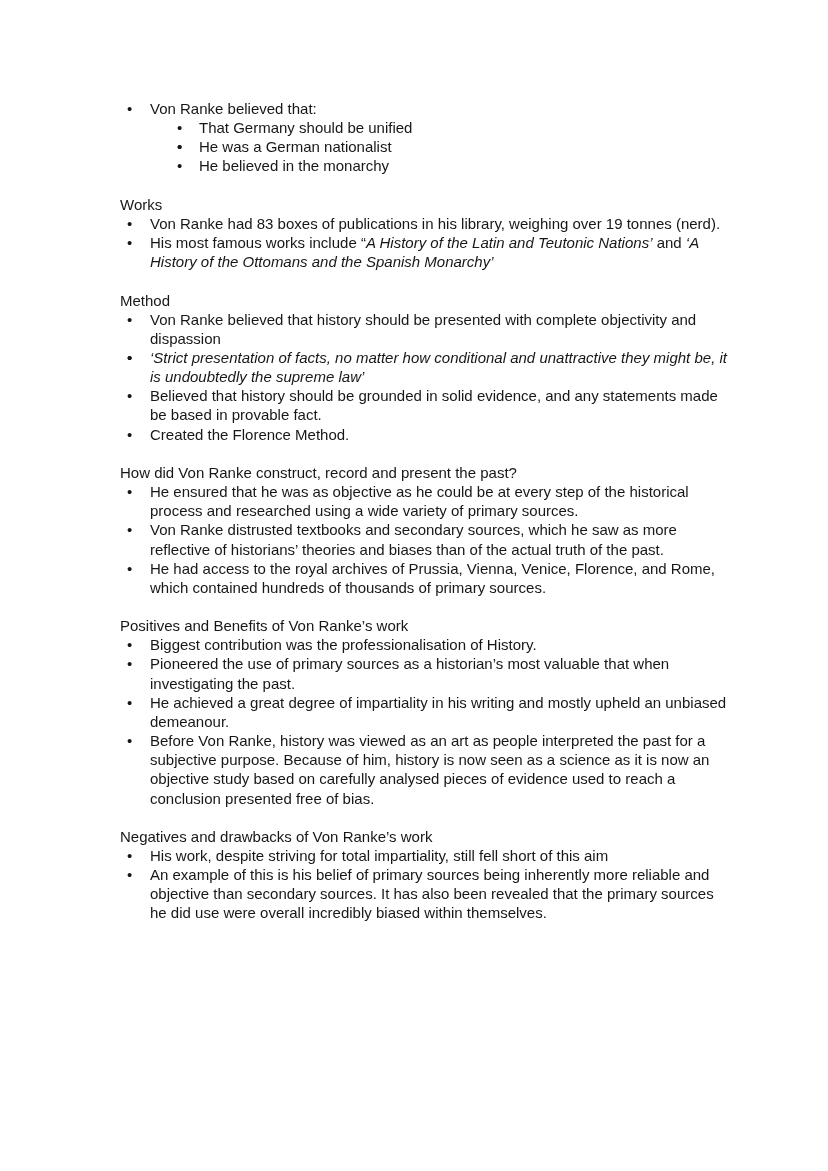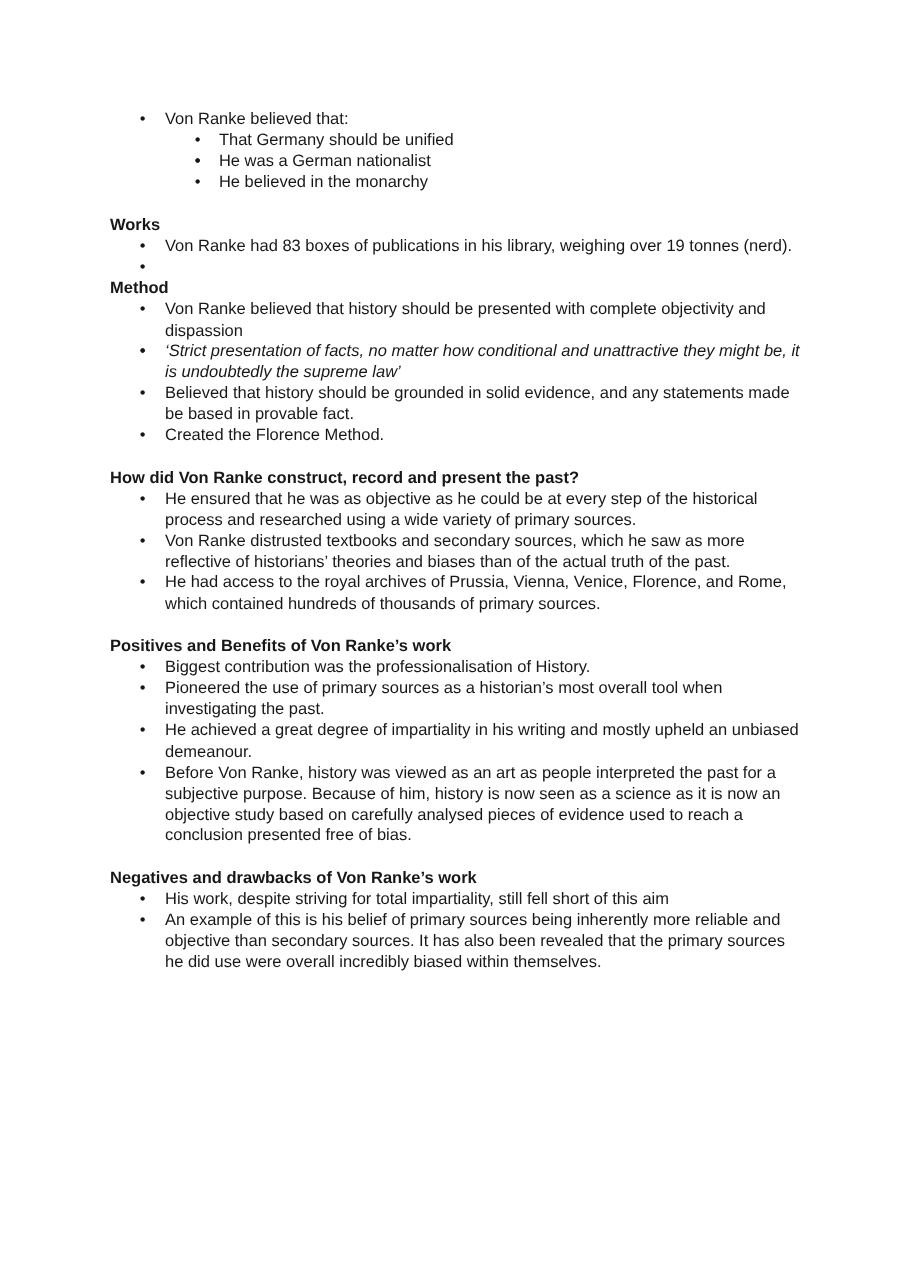--- a/index.html
+++ b/index.html
@@ -18,21 +18,21 @@
   .page {
     box-sizing: border-box;
     width: 828px;
     height: 1171px;
     padding: 99px 100px 0 100px;
     overflow: hidden;
     background: #ffffff;
   }
   .section { margin-top: 19.15px; }
   .section:first-child { margin-top: 0; }
-  .heading { font-weight: bold; }
+  .heading { font-weight: normal; margin-left: 20px; }
   .bullet { position: relative; }
   .bullet.level-1 { padding-left: 50px; }
   .bullet.level-1 > .marker { position: absolute; left: 27px; top: 0; }
   .bullet.level-2 { padding-left: 99px; }
   .bullet.level-2 > .marker { position: absolute; left: 77px; top: 0; }
   .marker { width: 12px; display: inline-block; }
   .italic { font-style: italic; }
 </style>
 </head>
 <body>
@@ -42,40 +42,40 @@
       <div class="section">
         <div class="bullet level-1"><span class="marker">•</span><span class="text"><span>Von Ranke believed that:</span></span></div>
         <div class="bullet level-2"><span class="marker">•</span><span class="text"><span>That Germany should be unified</span></span></div>
         <div class="bullet level-2"><span class="marker">•</span></div>
         <div class="bullet level-2"><span class="marker">•</span><span class="text"><span>He was a German nationalist</span></span></div>
         <div class="bullet level-2"><span class="marker">•</span><span class="text"><span>He believed in the monarchy</span></span></div>
       </div>
       <div class="section">
         <div class="heading">Works</div>
         <div class="bullet level-1"><span class="marker">•</span><span class="text"><span>Von Ranke had 83 boxes of publications in his library, weighing over 19 tonnes (nerd).</span></span></div>
-        <div class="bullet level-1"><span class="marker">•</span></div>
+        <div class="bullet level-1"><span class="marker">•</span><span class="text"><span>His most famous works include “</span><span class="italic">A History of the Latin and Teutonic Nations’</span><span> and </span><span class="italic">‘A History of the Ottomans and the Spanish Monarchy’</span></span></div>
       </div>
       <div class="section">
         <div class="heading">Method</div>
         <div class="bullet level-1"><span class="marker">•</span><span class="text"><span>Von Ranke believed that history should be presented with complete objectivity and dispassion</span></span></div>
         <div class="bullet level-1"><span class="marker">•</span></div>
         <div class="bullet level-1"><span class="marker">•</span><span class="text"><span class="italic">‘Strict presentation of facts, no matter how conditional and unattractive they might be, it is undoubtedly the supreme law’</span></span></div>
         <div class="bullet level-1"><span class="marker">•</span><span class="text"><span>Believed that history should be grounded in solid evidence, and any statements made be based in provable fact.</span></span></div>
         <div class="bullet level-1"><span class="marker">•</span><span class="text"><span>Created the Florence Method.</span></span></div>
       </div>
       <div class="section">
         <div class="heading">How did Von Ranke construct, record and present the past?</div>
         <div class="bullet level-1"><span class="marker">•</span><span class="text"><span>He ensured that he was as objective as he could be at every step of the historical process and researched using a wide variety of primary sources.</span></span></div>
         <div class="bullet level-1"><span class="marker">•</span><span class="text"><span>Von Ranke distrusted textbooks and secondary sources, which he saw as more reflective of historians’ theories and biases than of the actual truth of the past.</span></span></div>
         <div class="bullet level-1"><span class="marker">•</span><span class="text"><span>He had access to the royal archives of Prussia, Vienna, Venice, Florence, and Rome, which contained hundreds of thousands of primary sources.</span></span></div>
       </div>
       <div class="section">
         <div class="heading">Positives and Benefits of Von Ranke’s work</div>
         <div class="bullet level-1"><span class="marker">•</span><span class="text"><span>Biggest contribution was the professionalisation of History.</span></span></div>
-        <div class="bullet level-1"><span class="marker">•</span><span class="text"><span>Pioneered the use of primary sources as a historian’s most overall tool when investigating the past.</span></span></div>
+        <div class="bullet level-1"><span class="marker">•</span><span class="text"><span>Pioneered the use of primary sources as a historian’s most valuable that when investigating the past.</span></span></div>
         <div class="bullet level-1"><span class="marker">•</span><span class="text"><span>He achieved a great degree of impartiality in his writing and mostly upheld an unbiased demeanour.</span></span></div>
         <div class="bullet level-1"><span class="marker">•</span><span class="text"><span>Before Von Ranke, history was viewed as an art as people interpreted the past for a subjective purpose. Because of him, history is now seen as a science as it is now an objective study based on carefully analysed pieces of evidence used to reach a conclusion presented free of bias.</span></span></div>
       </div>
       <div class="section">
         <div class="heading">Negatives and drawbacks of Von Ranke’s work</div>
         <div class="bullet level-1"><span class="marker">•</span><span class="text"><span>His work, despite striving for total impartiality, still fell short of this aim</span></span></div>
         <div class="bullet level-1"><span class="marker">•</span><span class="text"><span>An example of this is his belief of primary sources being inherently more reliable and objective than secondary sources. It has also been revealed that the primary sources he did use were overall incredibly biased within themselves.</span></span></div>
       </div>
     </div>
 </div>

